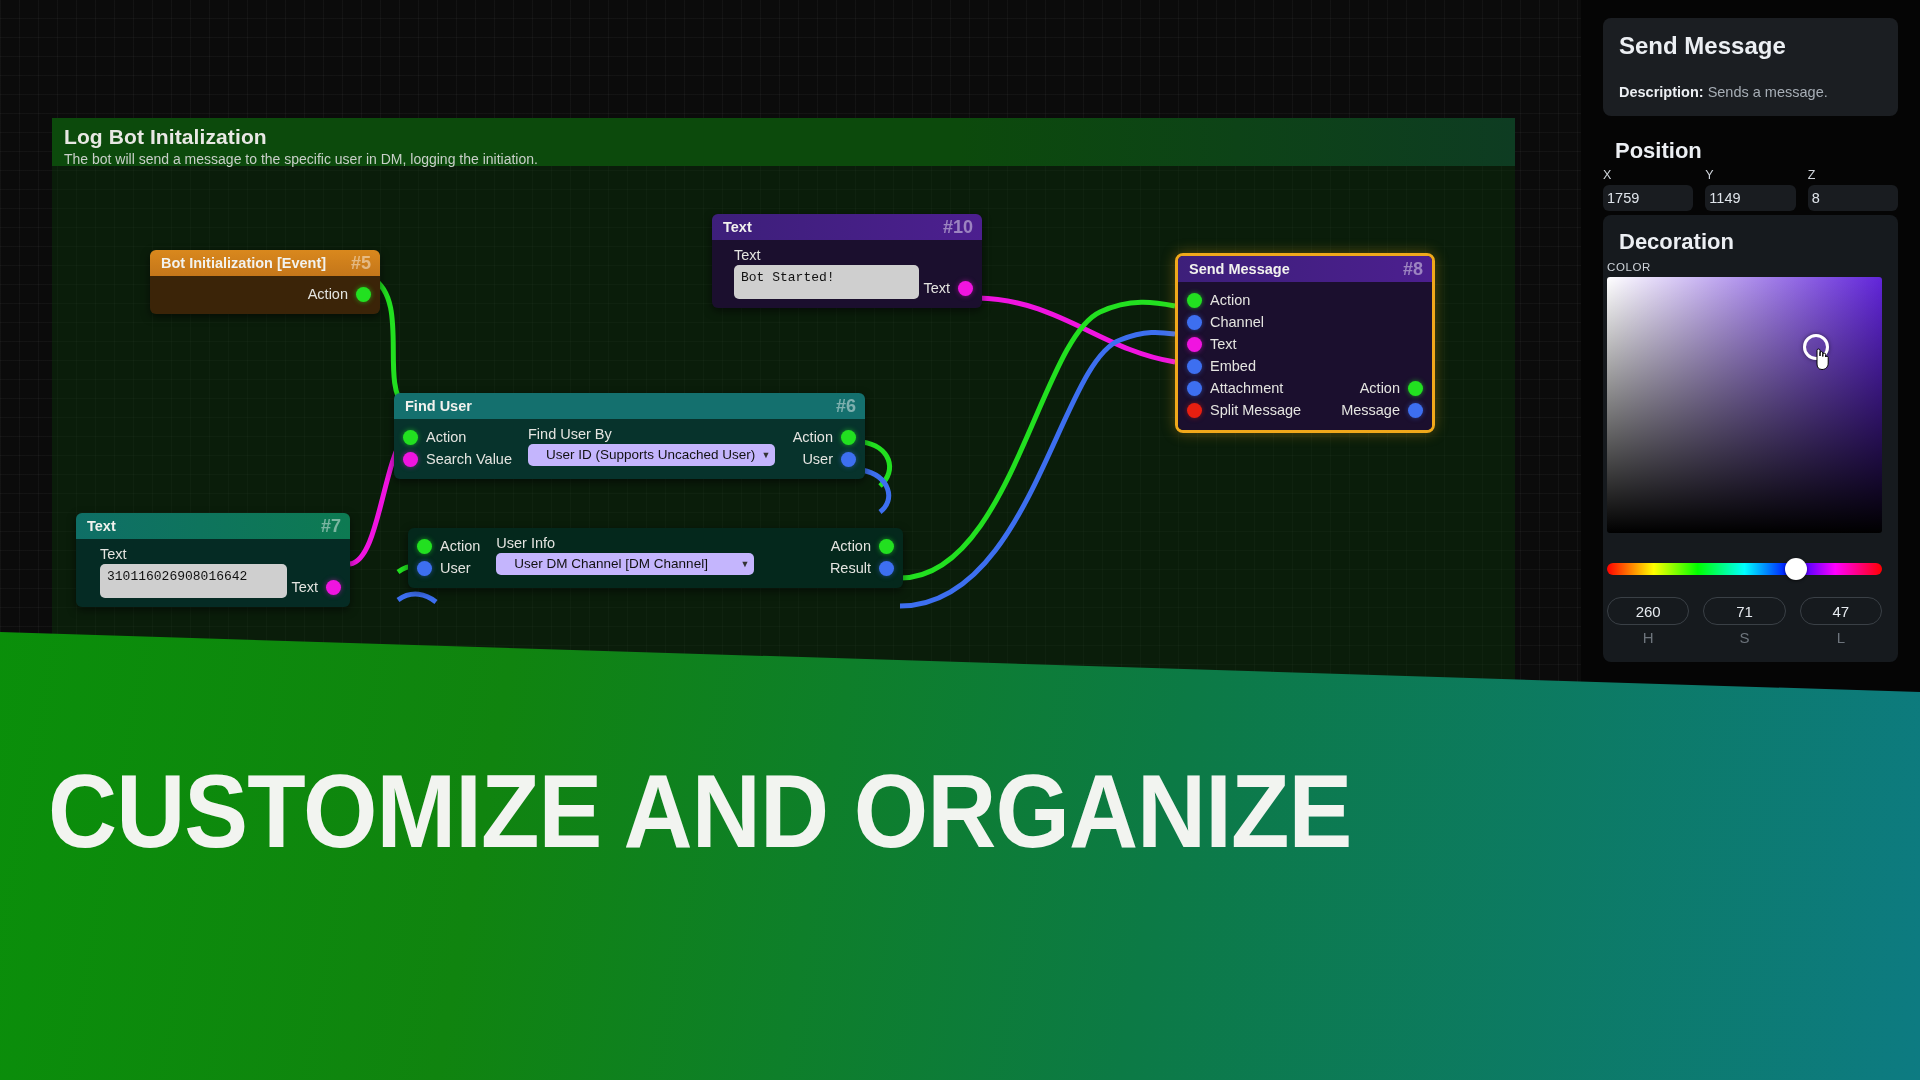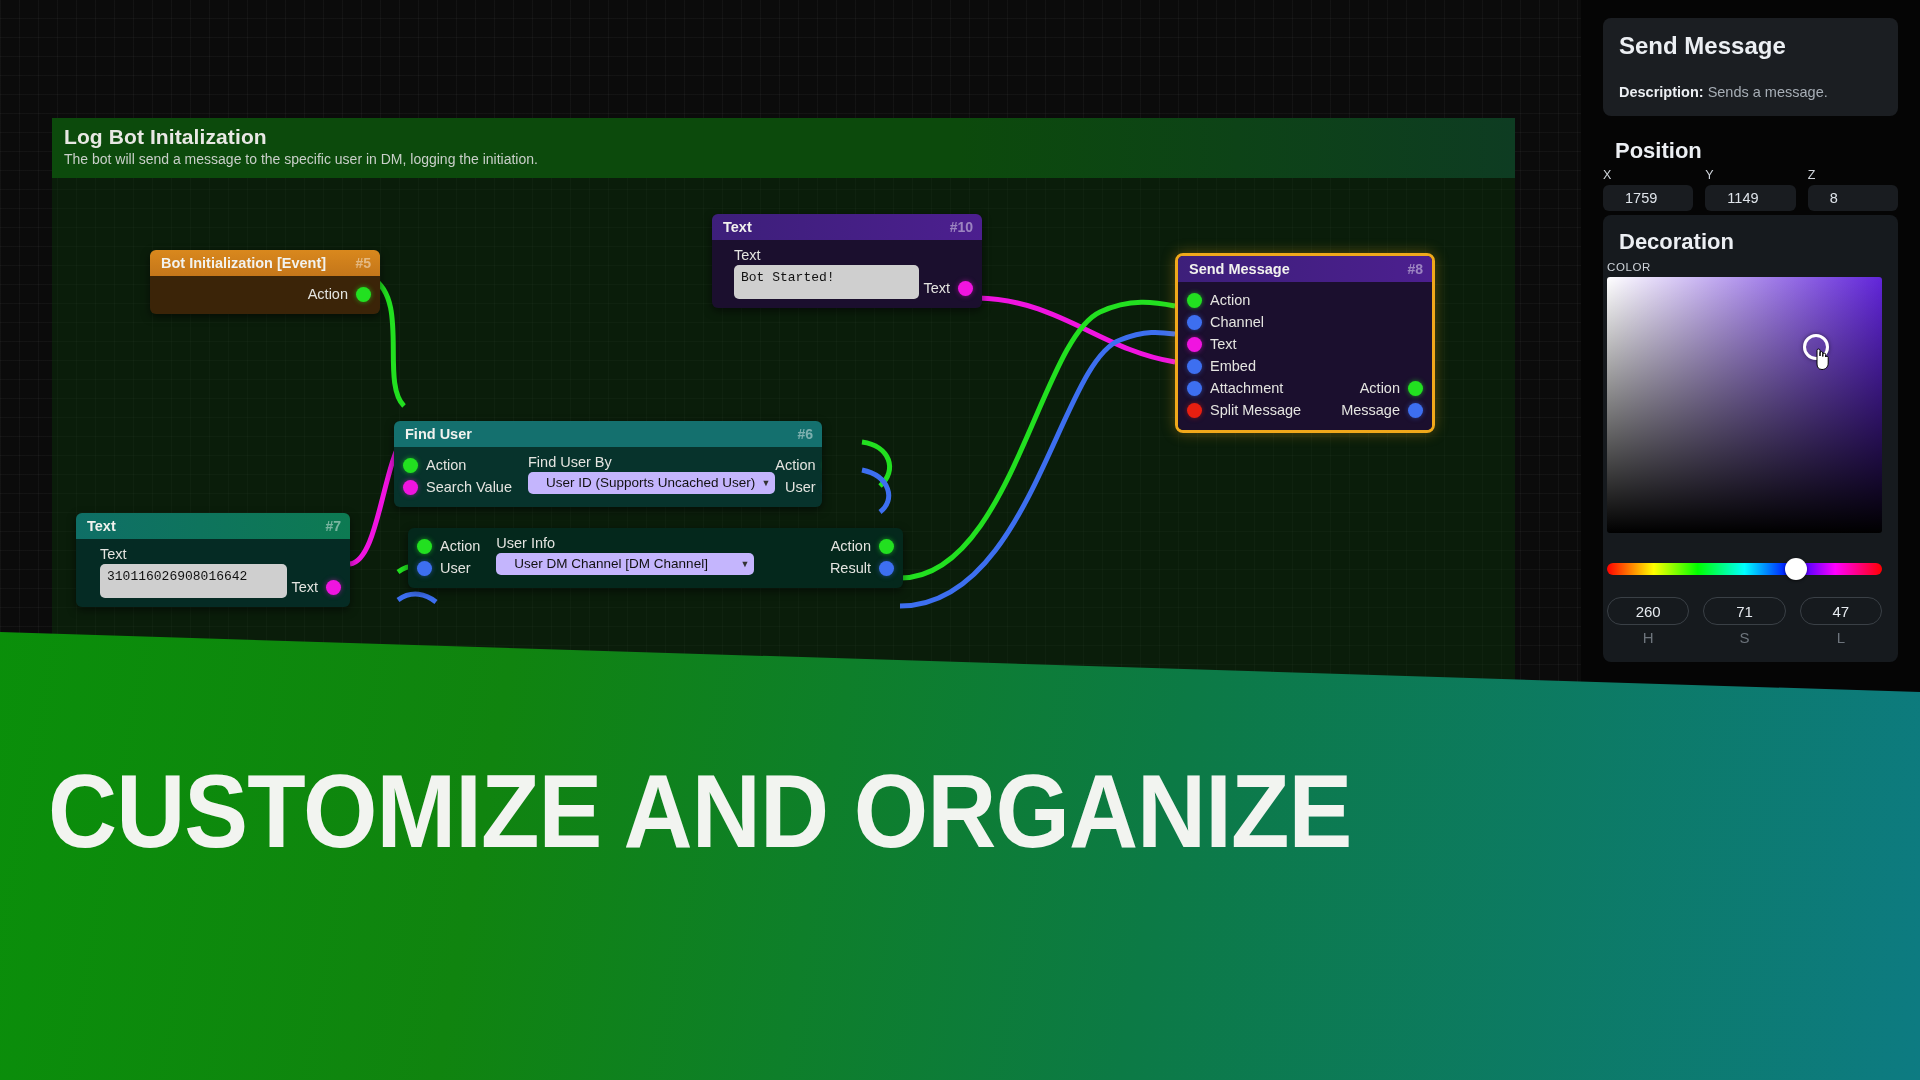--- a/index.html
+++ b/index.html
@@ -20,21 +20,21 @@
     overflow: hidden;
   }
 
   
   #group-frame {
     position: absolute; left: 52px; top: 118px; width: 1463px; height: 600px;
     background: rgba(9,56,9,0.42);
     border-radius: 3px;
   }
   #group-header {
-    position: absolute; left: 52px; top: 118px; width: 1463px; height: 60px;
+    position: absolute; left: 52px; top: 118px; width: 1463px; height: 48px;
     background: linear-gradient(90deg, #0c4a0c 0%, #0c4a0c 62%, #0e3c22 100%);
     padding: 7px 0 0 12px;
   }
   #group-title {
     font-size: 21px; font-weight: bold; color: #e8e8e4;
     letter-spacing: 0.1px; line-height: 24px;
   }
   #group-sub {
     font-size: 14px; color: #c9cfc9; line-height: 18px; margin-top: 1px;
   }
@@ -49,21 +49,21 @@
   
   .node {
     position: absolute; border-radius: 6px; overflow: hidden;
     box-shadow: 0 3px 9px rgba(0,0,0,.55);
   }
   .node-head {
     height: 26px; display: flex; align-items: center;
     padding: 0 9px 0 11px; font-size: 14.5px; font-weight: bold; color: #f2f2ee;
   }
   .node-head .nid {
-    margin-left: auto; font-weight: bold; color: rgba(255,255,255,.45); font-size: 14px;
+    margin-left: auto; font-weight: bold; color: rgba(255,255,255,.45); font-size: 18px;
   }
   .node-body { padding: 7px 0 9px 0; position: relative; }
 
   .pin-row { display: flex; align-items: center; height: 22px; }
   .pin {
     width: 15px; height: 15px; border-radius: 50%; flex: none;
   }
   .pin-green  { background: #22e020; box-shadow: 0 0 5px rgba(40,240,40,.55); }
   .pin-blue   { background: #3d6ff0; box-shadow: 0 0 5px rgba(60,110,240,.5); }
   .pin-magenta{ background: #f014e0; box-shadow: 0 0 5px rgba(240,20,220,.5); }
@@ -99,21 +99,21 @@
   .n-teal   .node-head { background: #14706e; }
   .n-teal   .node-body { background: #07332c; }
   .n-tealdk .node-head { background: linear-gradient(90deg,#0f6f66,#0d7a52); }
   .n-tealdk .node-body { background: #052b24; }
   .n-green  .node-head { background: linear-gradient(90deg,#0d7a42,#13a052); }
   .n-green  .node-body { background: #04281c; }
 
   
   #node-5  { left: 150px; top: 250px; width: 230px; }
   #node-10 { left: 712px; top: 214px; width: 270px; }
-  #node-6  { left: 394px; top: 393px; width: 428px; margin-top: 28px; }
+  #node-6  { left: 394px; top: 393px; width: 471px; }
   #node-7  { left: 76px; top: 513px; width: 274px; }
   #node-9  { left: 408px; top: 528px; width: 495px; }
   #node-8  { left: 1175px; top: 253px; width: 260px;
              border: 3px solid #f0a81b; border-radius: 8px;
              box-shadow: 0 0 14px rgba(240,168,27,.35); }
 
   .two-col { display: flex; }
   .two-col > .col-l { flex: none; }
   .two-col > .col-m { flex: 1 1 auto; padding-left: 16px; }
   .two-col > .col-r { flex: none; }
@@ -131,21 +131,21 @@
   #side-desc b { color: #eceff3; }
 
   .sec-title {
     font-size: 22px; font-weight: bold; color: #eceff3; margin: 22px 0 4px 12px;
   }
   .pos-grid { display: flex; gap: 12px; }
   .pos-cell { flex: 1 1 0; }
   .pos-cap { font-size: 12.5px; color: #cfd4da; margin-bottom: 3px; }
   .pos-input {
     background: #191c20; border-radius: 6px; height: 26px;
-    display: flex; align-items: center; padding: 0 22px;
+    display: flex; align-items: center; padding: 0 4px;
     font-size: 14.5px; color: #dfe4ea;
   }
 
   #deco-card {
     background: #161a1e; border-radius: 8px; margin-top: 4px;
     padding: 14px 16px 16px 4px;
   }
   #deco-card .sec-title { margin-top: 0; }
   #color-cap { font-size: 11.5px; color: #cfd4da; letter-spacing: .6px; margin: 6px 0 4px 0; }
   #sv-area {

